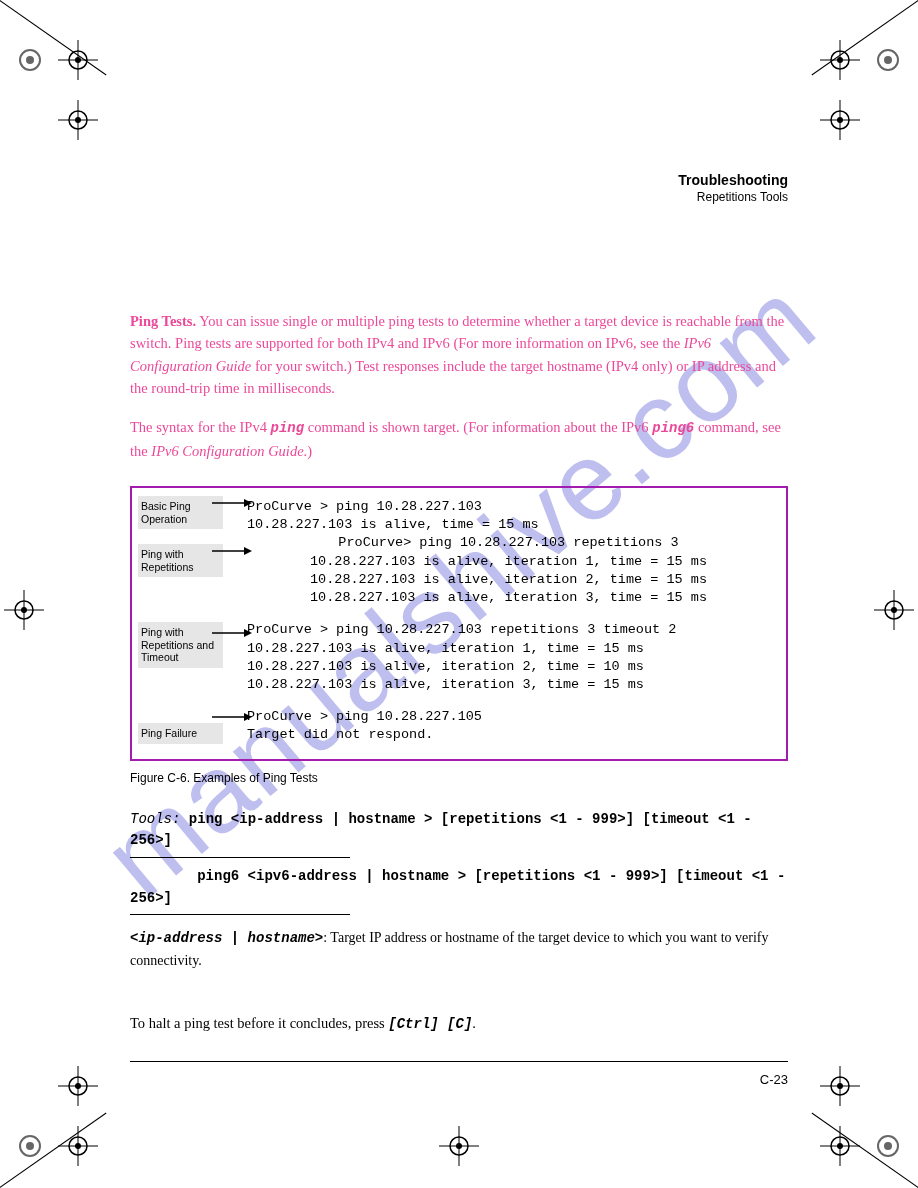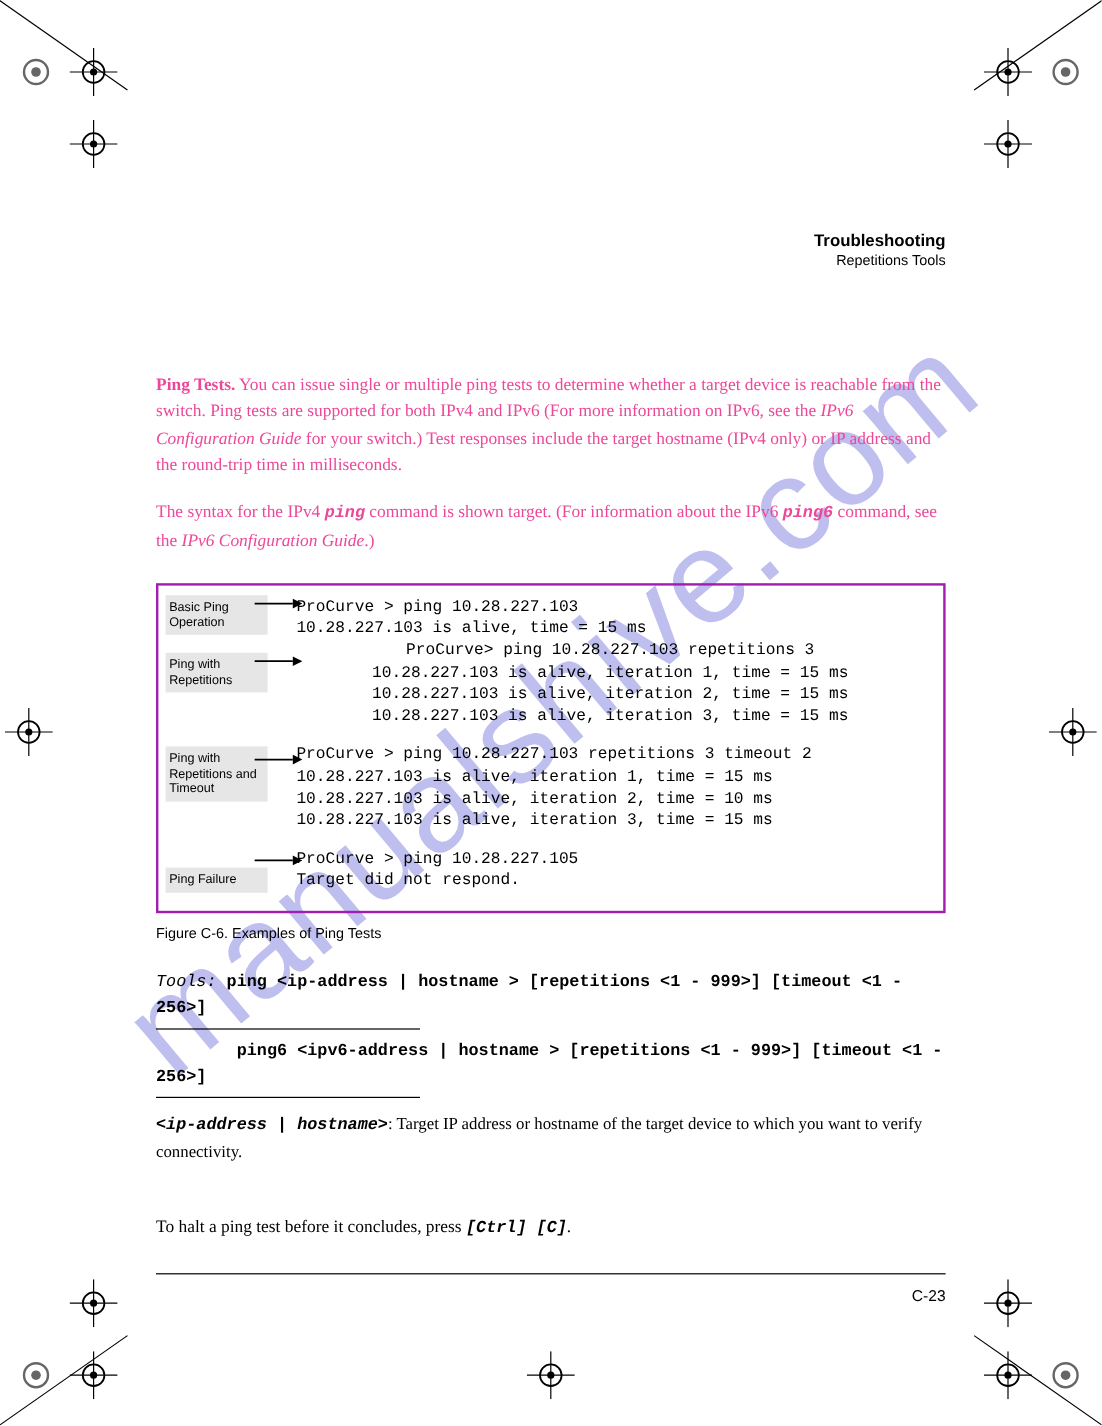--- a/index.html
+++ b/index.html
@@ -26,21 +26,21 @@
     letter-spacing: 2px;
   }
   .page {
     position: absolute;
     top: 0; left: 0; right: 0; bottom: 0;
     padding: 180px 130px 80px 130px;
     z-index: 1;
   }
   .header-right {
     position: absolute;
-    top: 192px;
+    top: 172px;
     right: 130px;
     text-align: right;
     font-family: Arial, Helvetica, sans-serif;
   }
   .header-right .ht { font-weight: bold; font-size: 14px; }
   .header-right .hs { font-size: 12px; margin-top: 2px; }
   .body-text {
     margin-top: 130px;
     font-size: 14.5px;
     line-height: 1.55;

